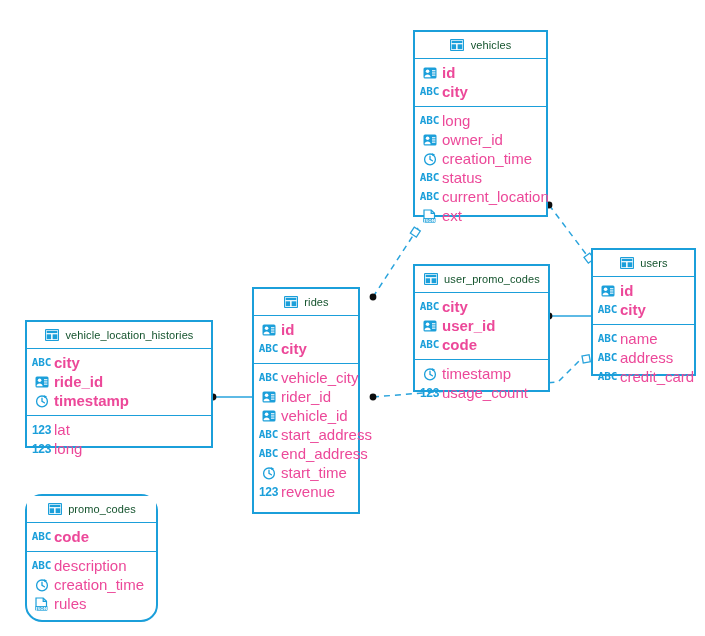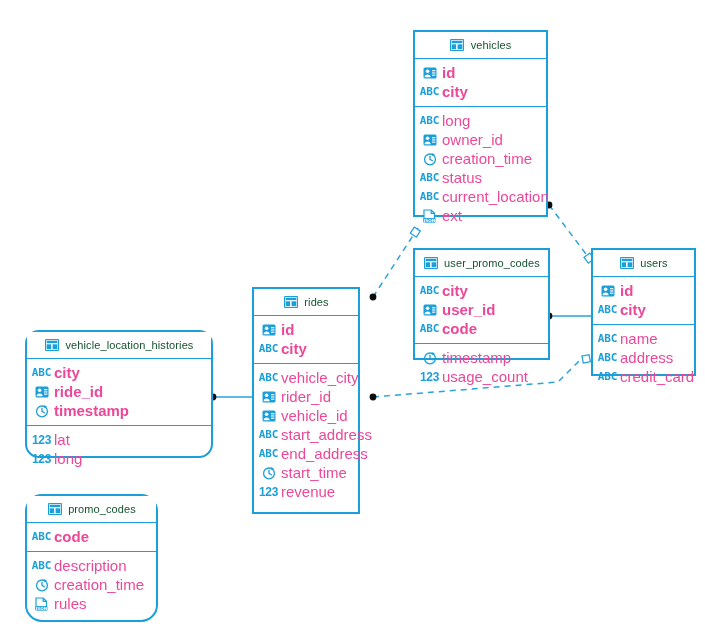--- a/index.html
+++ b/index.html
@@ -210,21 +210,21 @@
                 <path d="M1 1 h7.2 l3.3 3.3 V13 H1 Z" fill="#ffffff" stroke="#1B9FDA" stroke-width="1.2"></path>
                 <path d="M8.2 1 v3.3 h3.3" fill="none" stroke="#1B9FDA" stroke-width="1.2"></path>
                 <rect x="0.6" y="9.1" width="11.8" height="4.2" fill="#1B9FDA"></rect>
                 <text x="6.5" y="12.6" font-size="4.1" font-family="DejaVu Sans, sans-serif" font-weight="bold" fill="#ffffff" text-anchor="middle">JSON</text>
               </svg>
             </span>
             <span class="field-label">ext</span>
           </div>
         </div>
       </div>
-      <div class="entity" style="left: 413px; top: 248px; width: 137px; height: 112px;">
+      <div class="entity" style="left: 413px; top: 264px; width: 137px; height: 128px;">
         <div class="entity-header">
           <span class="ico">
             <svg width="14" height="12" viewBox="0 0 14 12">
               <rect x="0.5" y="0.5" width="13" height="11" rx="1" fill="none" stroke="#1B9FDA" stroke-width="1.2"></rect>
               <rect x="1.7" y="1.7" width="10.6" height="2.4" fill="#1B9FDA"></rect>
               <rect x="1.7" y="5.3" width="4.4" height="4.9" fill="#1B9FDA"></rect>
               <rect x="7.6" y="5.3" width="4.7" height="4.9" fill="#1B9FDA"></rect>
             </svg>
           </span>
           <span class="entity-title">user_promo_codes</span>
@@ -394,21 +394,21 @@
               </svg>
             </span>
             <span class="field-label">start_time</span>
           </div>
           <div class="field">
             <span class="ico ico-num">123</span>
             <span class="field-label">revenue</span>
           </div>
         </div>
       </div>
-      <div class="entity" style="left: 25px; top: 330px; width: 188px; height: 128px; border-radius: 14px;">
+      <div class="entity" style="left: 25px; top: 320px; width: 188px; height: 128px;">
         <div class="entity-header">
           <span class="ico">
             <svg width="14" height="12" viewBox="0 0 14 12">
               <rect x="0.5" y="0.5" width="13" height="11" rx="1" fill="none" stroke="#1B9FDA" stroke-width="1.2"></rect>
               <rect x="1.7" y="1.7" width="10.6" height="2.4" fill="#1B9FDA"></rect>
               <rect x="1.7" y="5.3" width="4.4" height="4.9" fill="#1B9FDA"></rect>
               <rect x="7.6" y="5.3" width="4.7" height="4.9" fill="#1B9FDA"></rect>
             </svg>
           </span>
           <span class="entity-title">vehicle_location_histories</span>

